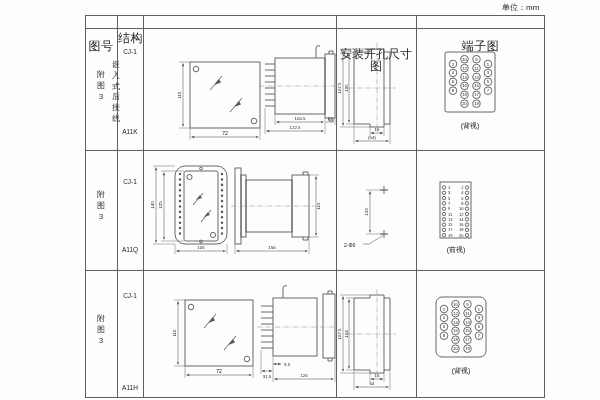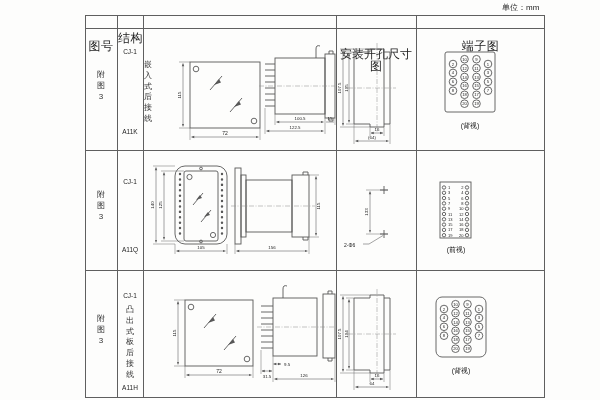--- a/index.html
+++ b/index.html
@@ -54,28 +54,27 @@
   <div class="hdr" style="left:85px;top:16px;width:32px;">图号</div>
   <div class="hdr" style="left:117px;top:8px;width:26px;text-align:right;">结构</div>
   <div class="hdr" style="left:336px;top:24px;width:80px;letter-spacing:0;">安装开孔尺寸图</div>
   <div class="hdr" style="left:416px;top:16px;width:129px;">端子图</div>
 
   <div class="vtext" style="left:85px;top:70px;width:32px;"><span>附图3</span></div>
   <div class="vtext" style="left:85px;top:190px;width:32px;"><span>附图3</span></div>
   <div class="vtext" style="left:85px;top:314px;width:32px;"><span>附图3</span></div>
 
   <div class="mcode" style="left:117px;top:48px;width:26px;">CJ-1</div>
-  <div class="vtext" style="left:135px;top:60px;width:26px;"><span>嵌入式后接线</span></div>
+  <div class="vtext" style="left:103px;top:60px;width:26px;"><span>嵌入式后接线</span></div>
   <div class="mcode" style="left:117px;top:128px;width:26px;">A11K</div>
 
   <div class="mcode" style="left:117px;top:178px;width:26px;">CJ-1</div>
   <div class="mcode" style="left:117px;top:246px;width:26px;">A11Q</div>
 
   <div class="mcode" style="left:117px;top:292px;width:26px;">CJ-1</div>
-  <div class="vtext" style="left:117px;top:305px;width:26px;"><span>凸出式板后接线</span></div>
   <div class="mcode" style="left:117px;top:384px;width:26px;">A11H</div>
 
   <svg style="left:143px;top:28px;" width="193" height="122" viewBox="0 0 193 122">
     <g>
       <rect class="ln" x="47" y="34" width="70" height="66"></rect>
       <circle class="ln" cx="53" cy="41" r="2.8"></circle>
       <circle class="ln" cx="111" cy="93" r="2.8"></circle>
       <path class="ln" d="M67,62 L79,48"></path>
         <path fill="#585858" d="M71,57 l5,-6 l2,3.5 z"></path>
       <path class="ln" d="M87,84 L99,70"></path>

